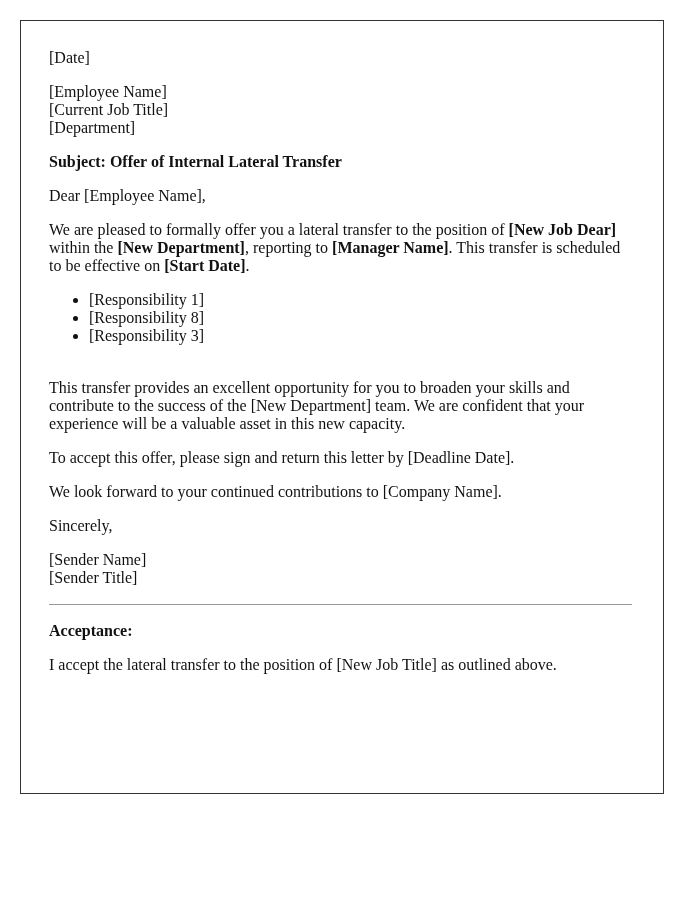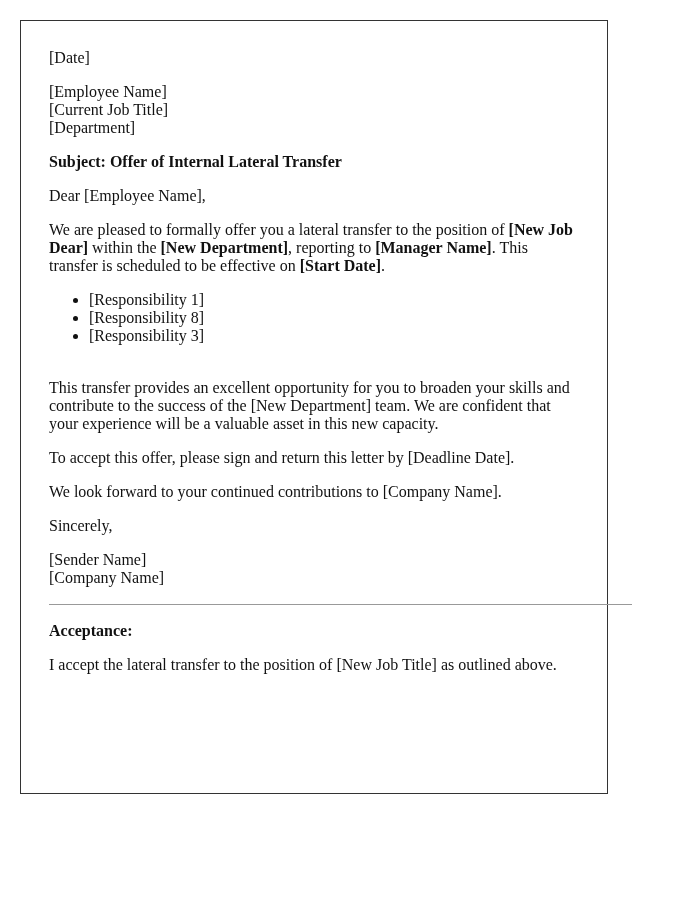--- a/index.html
+++ b/index.html
@@ -13,21 +13,21 @@
       position: relative;
       font-family: "Liberation Serif", "DejaVu Serif", serif;
       font-size: 16px;
       color: #111111;
       line-height: 18px;
     }
     .letter {
       position: absolute;
       left: 20px;
       top: 20px;
-      width: 588px;
+      width: 644px;
       height: 774px;
       border: 1px solid #333333;
       box-sizing: border-box;
       padding: 28px 28px 0 28px;
     }
     p {
       margin: 0 0 16px 0;
     }
     .block p {
       margin: 0;
@@ -88,21 +88,21 @@
   <p>This transfer provides an excellent opportunity for you to broaden your skills and contribute to the success of the [New Department] team. We are confident that your experience will be a valuable asset in this new capacity.</p>
 
   <p>To accept this offer, please sign and return this letter by [Deadline Date].</p>
 
   <p>We look forward to your continued contributions to [Company Name].</p>
 
   <p>Sincerely,</p>
 
   <div class="block" style="margin-bottom:0;">
     <p>[Sender Name]</p>
-    <p>[Company Name]</p>
+    <p>[Sender Title]</p>
   </div>
 
   <hr>
 
   <p class="acceptance-heading">Acceptance:</p>
 
   <p>I accept the lateral transfer to the position of [New Job Title] as outlined above.</p>
 
 
 </div>

